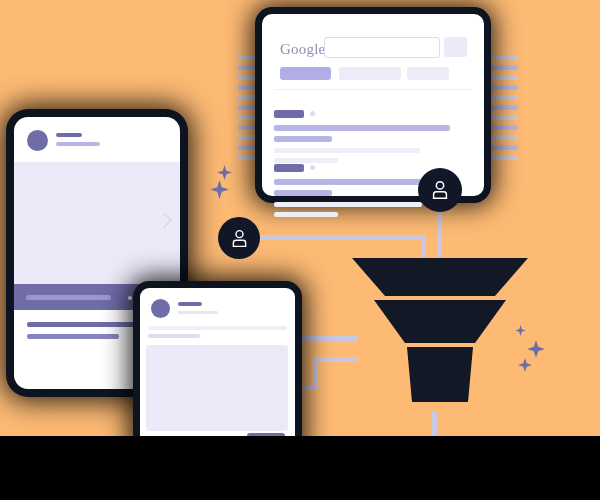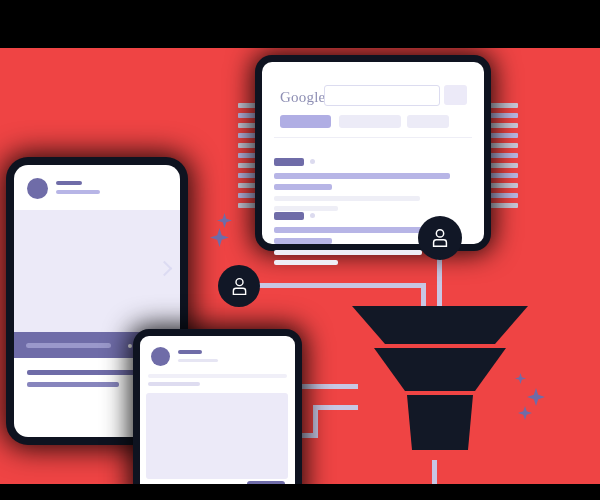--- a/index.html
+++ b/index.html
@@ -1,17 +1,17 @@
 <!DOCTYPE html>
 <html><head>
 <meta charset="utf-8">
 <style>
   html,body{margin:0;padding:0;background:#000;}
   body{width:600px;height:500px;overflow:hidden;font-family:"Liberation Sans",sans-serif;}
-  #stage{position:relative;width:600px;height:436px;background:#ef4444;overflow:hidden;margin-top:48px;}
+  #stage{position:relative;width:600px;height:436px;background:#fdba74;overflow:hidden;}
 
   
   #google-card{
     position:absolute;left:262px;top:14px;width:222px;height:182px;
     background:#ffffff;border-radius:10px;
     box-shadow:0 0 0 7px #0e1320, 0 0 26px 10px rgba(0,0,0,.85);
   }
   #google-logo{
     position:absolute;left:18px;top:27px;font-size:15px;letter-spacing:.2px;
     color:#8e8fb4;font-family:"Liberation Serif",serif;font-weight:400;

